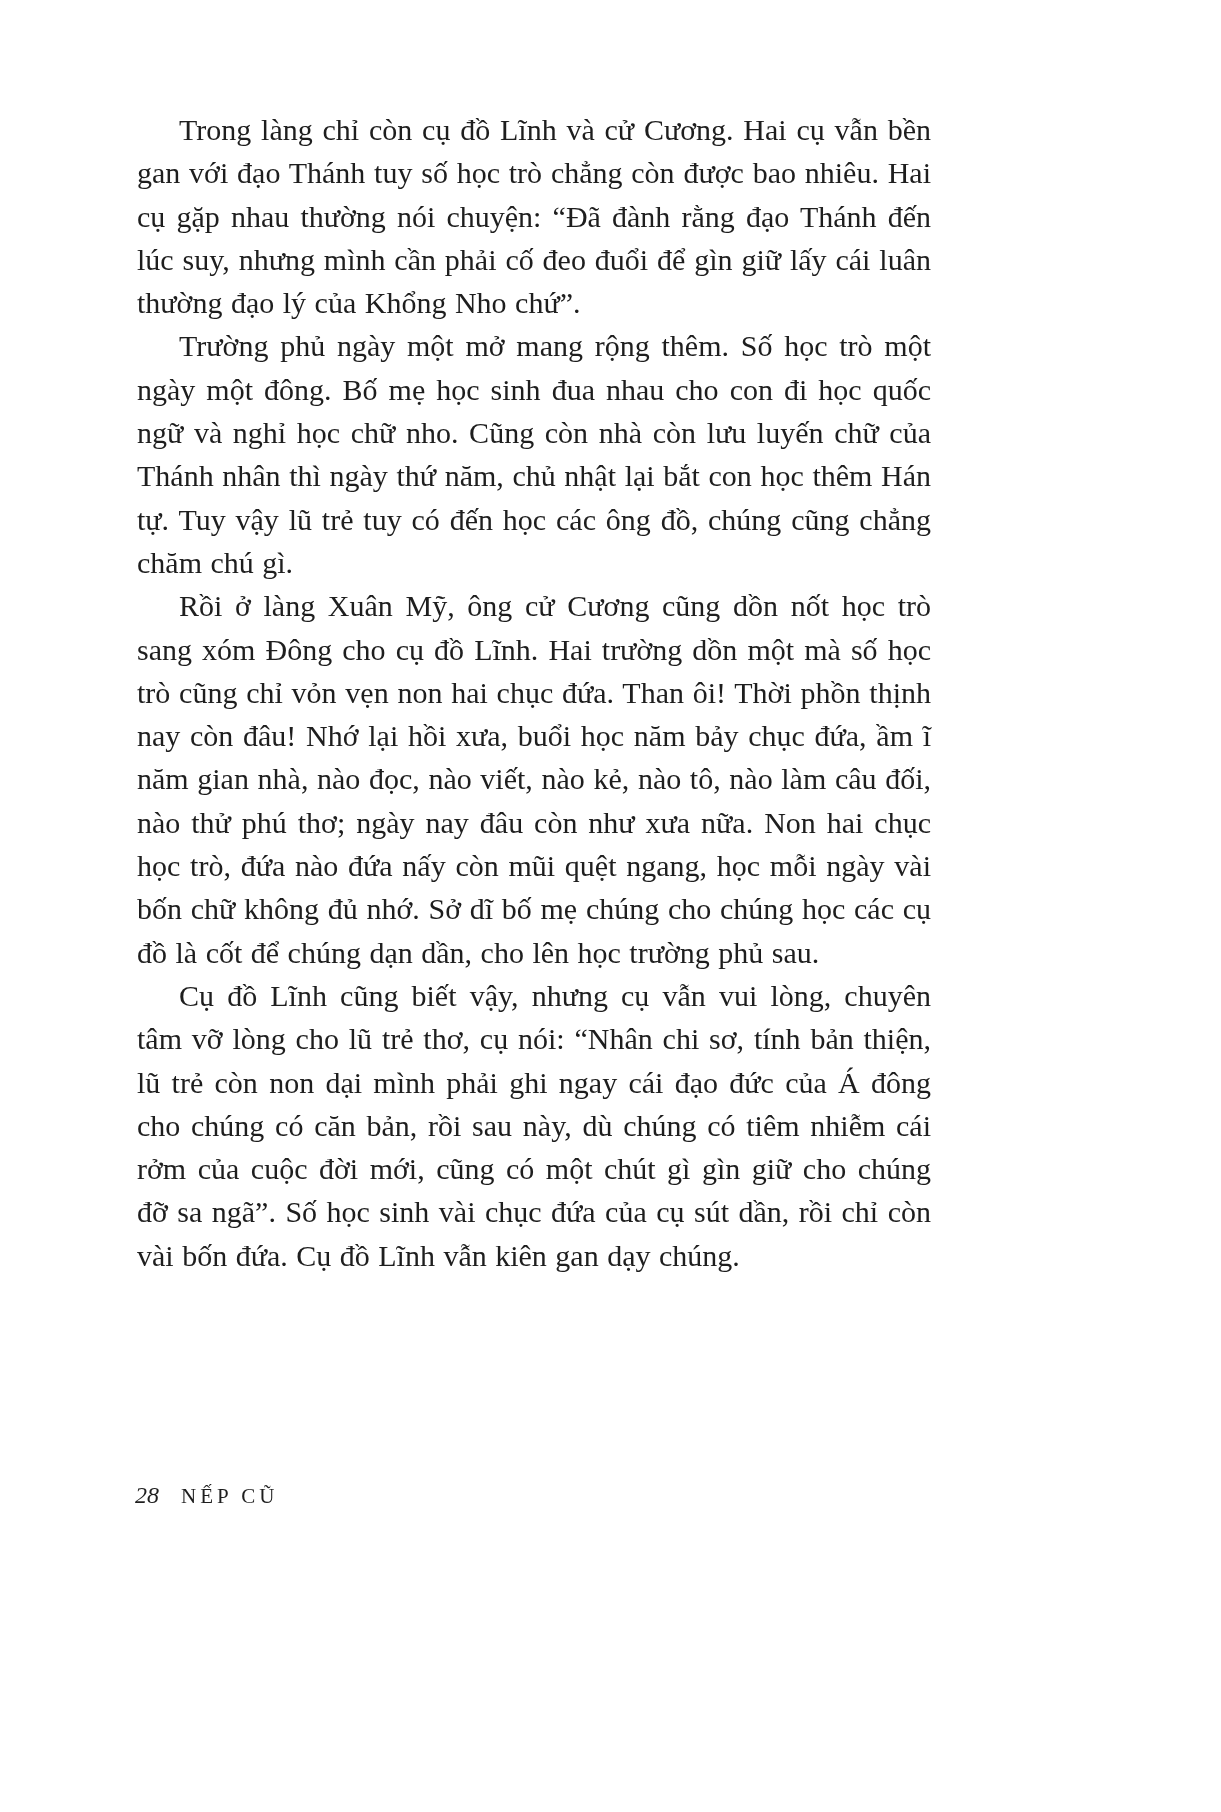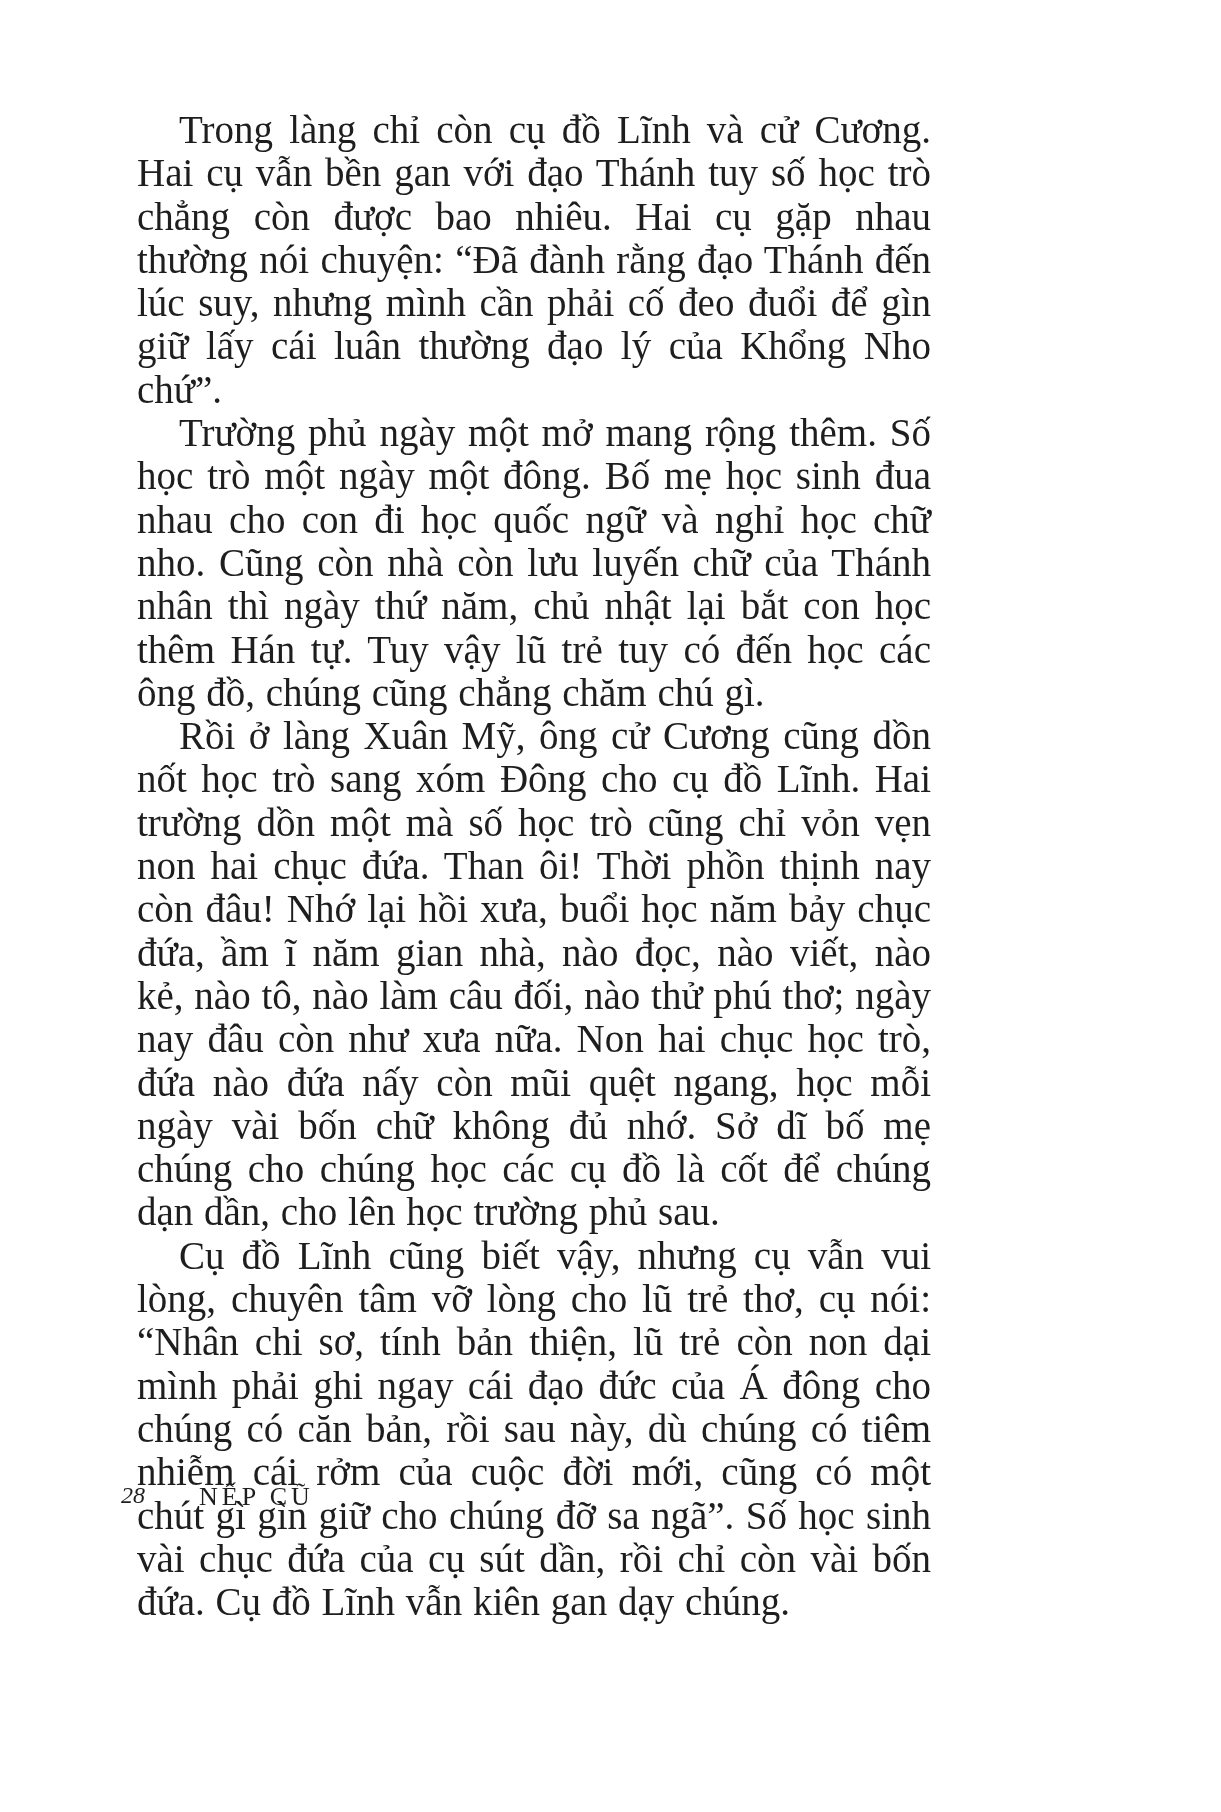--- a/index.html
+++ b/index.html
@@ -20,45 +20,44 @@
     background: #ffffff;
   }
   .text-block {
     position: absolute;
     left: 137px;
     top: 108px;
     width: 794px;
   }
   .text-block p {
     margin: 0;
-    font-size: 39px;
+    font-size: 30px;
     line-height: 43.3px;
     color: #1e1e1e;
     text-align: justify;
     text-indent: 42px;
     word-spacing: 1px;
   }
   .footer {
     position: absolute;
-    left: 121px;
+    left: 135px;
     top: 1482px;
     display: flex;
-    align-items: flex-start;
+    align-items: flex-end;
     gap: 22px;
     color: #1e1e1e;
   }
   .footer .page-number {
     font-style: italic;
     font-size: 24px;
   }
   .footer .book-title {
-    font-size: 26px;
+    font-size: 21px;
     letter-spacing: 4px;
     text-transform: uppercase;
-    margin-left: 32px;
   }
 </style>
 </head>
 <body>
 
 <div class="page">
   <div class="text-block">
     <p>Trong làng chỉ còn cụ đồ Lĩnh và cử Cương. Hai cụ vẫn bền gan với đạo Thánh tuy số học trò chẳng còn được bao nhiêu. Hai cụ gặp nhau thường nói chuyện: “Đã đành rằng đạo Thánh đến lúc suy, nhưng mình cần phải cố đeo đuổi để gìn giữ lấy cái luân thường đạo lý của Khổng Nho chứ”.</p>
     <p>Trường phủ ngày một mở mang rộng thêm. Số học trò một ngày một đông. Bố mẹ học sinh đua nhau cho con đi học quốc ngữ và nghỉ học chữ nho. Cũng còn nhà còn lưu luyến chữ của Thánh nhân thì ngày thứ năm, chủ nhật lại bắt con học thêm Hán tự. Tuy vậy lũ trẻ tuy có đến học các ông đồ, chúng cũng chẳng chăm chú gì.</p>
     <p>Rồi ở làng Xuân Mỹ, ông cử Cương cũng dồn nốt học trò sang xóm Đông cho cụ đồ Lĩnh. Hai trường dồn một mà số học trò cũng chỉ vỏn vẹn non hai chục đứa. Than ôi! Thời phồn thịnh nay còn đâu! Nhớ lại hồi xưa, buổi học năm bảy chục đứa, ầm ĩ năm gian nhà, nào đọc, nào viết, nào kẻ, nào tô, nào làm câu đối, nào thử phú thơ; ngày nay đâu còn như xưa nữa. Non hai chục học trò, đứa nào đứa nấy còn mũi quệt ngang, học mỗi ngày vài bốn chữ không đủ nhớ. Sở dĩ bố mẹ chúng cho chúng học các cụ đồ là cốt để chúng dạn dần, cho lên học trường phủ sau.</p>

